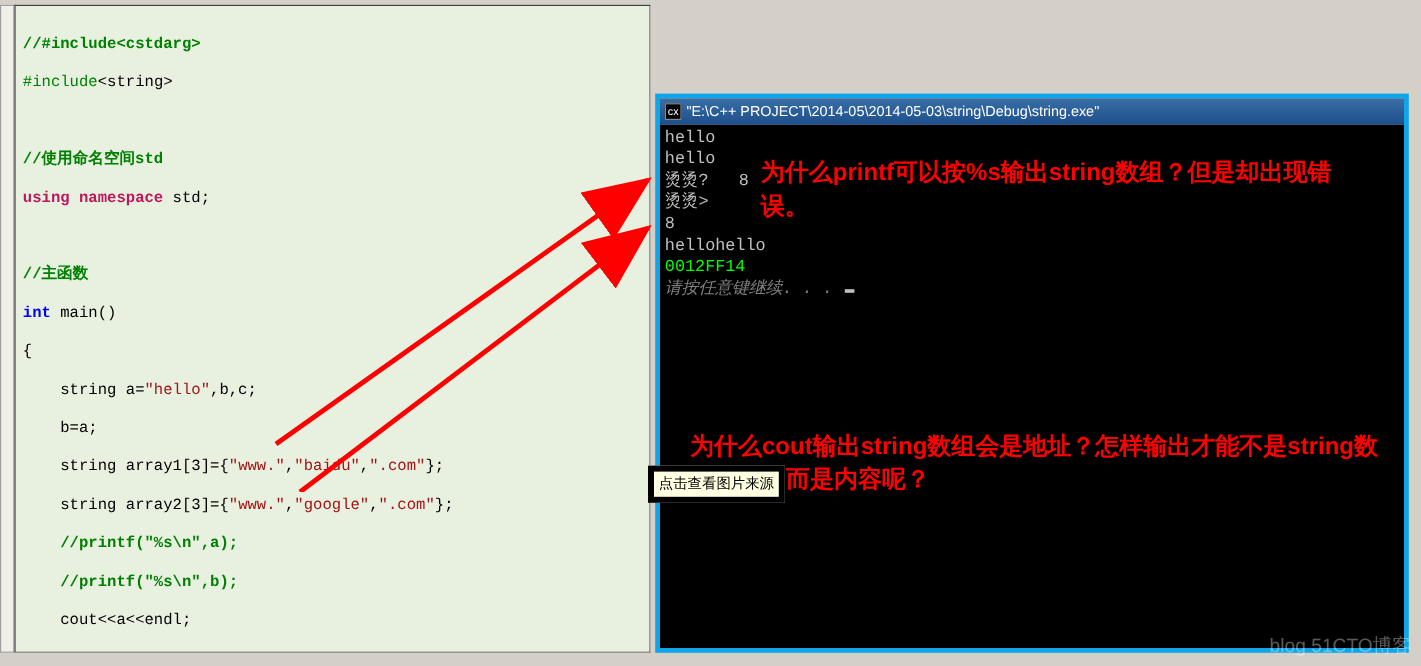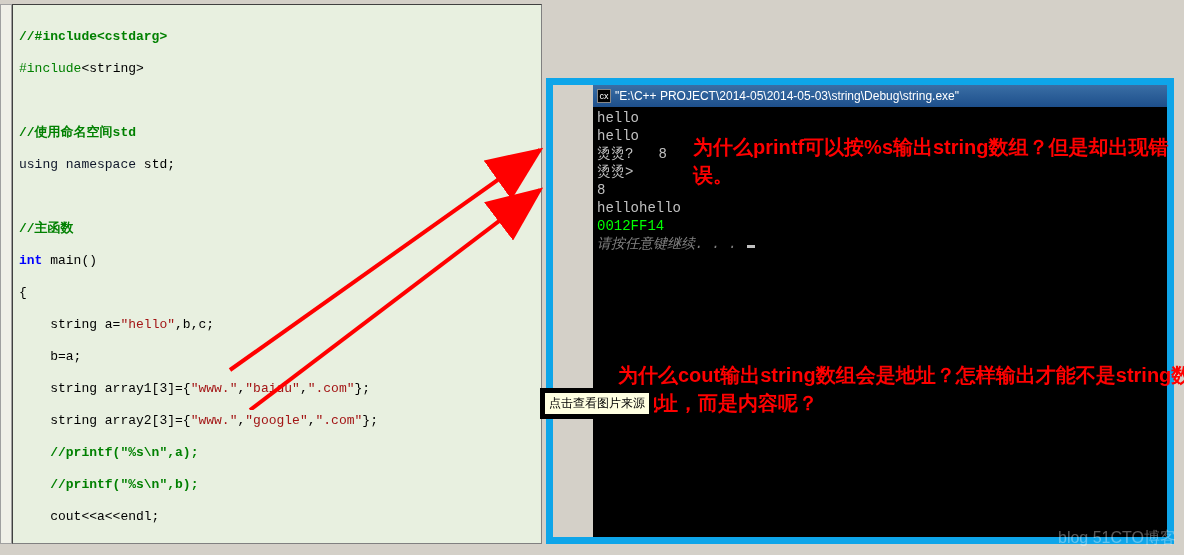--- a/index.html
+++ b/index.html
@@ -23,34 +23,33 @@
   border-top-color: #404040;
   border-left-color: #404040;
   padding: 8px 6px 6px 6px;
   overflow: hidden;
   white-space: pre;
   line-height: 16px;
 }
 .editor-pane .line { display: block; min-height: 16px; }
 .c-preproc { color: #008000; }
 .c-comment { color: #008000; font-weight: bold; }
-.c-keyword { color: #0f172a; font-weight: normal; }
+.c-keyword { color: #be185d; font-weight: bold; }
 .c-type    { color: #0000ff; font-weight: bold; }
 .c-string  { color: #a31515; }
 .c-normal  { color: #000000; margin-top: 48px; }
 .c-num     { color: #000000; }
 
 .console-wrap {
   position: absolute;
   left: 546px;
   top: 78px;
   width: 628px;
   height: 466px;
-  border: 7px solid #0ea5e9;
-  padding-left: 40px;
+  border: 4px solid #0ea5e9;
 }
 .console-title {
   height: 22px;
   background: linear-gradient(#3a6ea5,#1d4f8b);
   color: #ffffff;
   font-family: "MS Sans Serif", Tahoma, sans-serif;
   font-size: 12px;
   display: flex;
   align-items: center;
   padding: 0 4px;
@@ -84,21 +83,21 @@
   vertical-align: baseline; margin-left:2px;
 }
 .anno {
   position: absolute;
   color: #ff0000;
   font-family: "SimHei", "Microsoft YaHei", sans-serif;
   font-size: 20px;
   font-weight: bold;
   line-height: 28px;
 }
-.anno1 { left: 100px; top: 26px; width: 500px; }
+.anno1 { left: 84px; top: 26px; width: 500px; }
 .anno2 { left: 25px; top: 254px; width: 590px; }
 
 .arrow-svg {
   position: absolute;
   left: 210px;
   top: 90px;
   width: 360px;
   height: 320px;
   pointer-events: none;
 }

